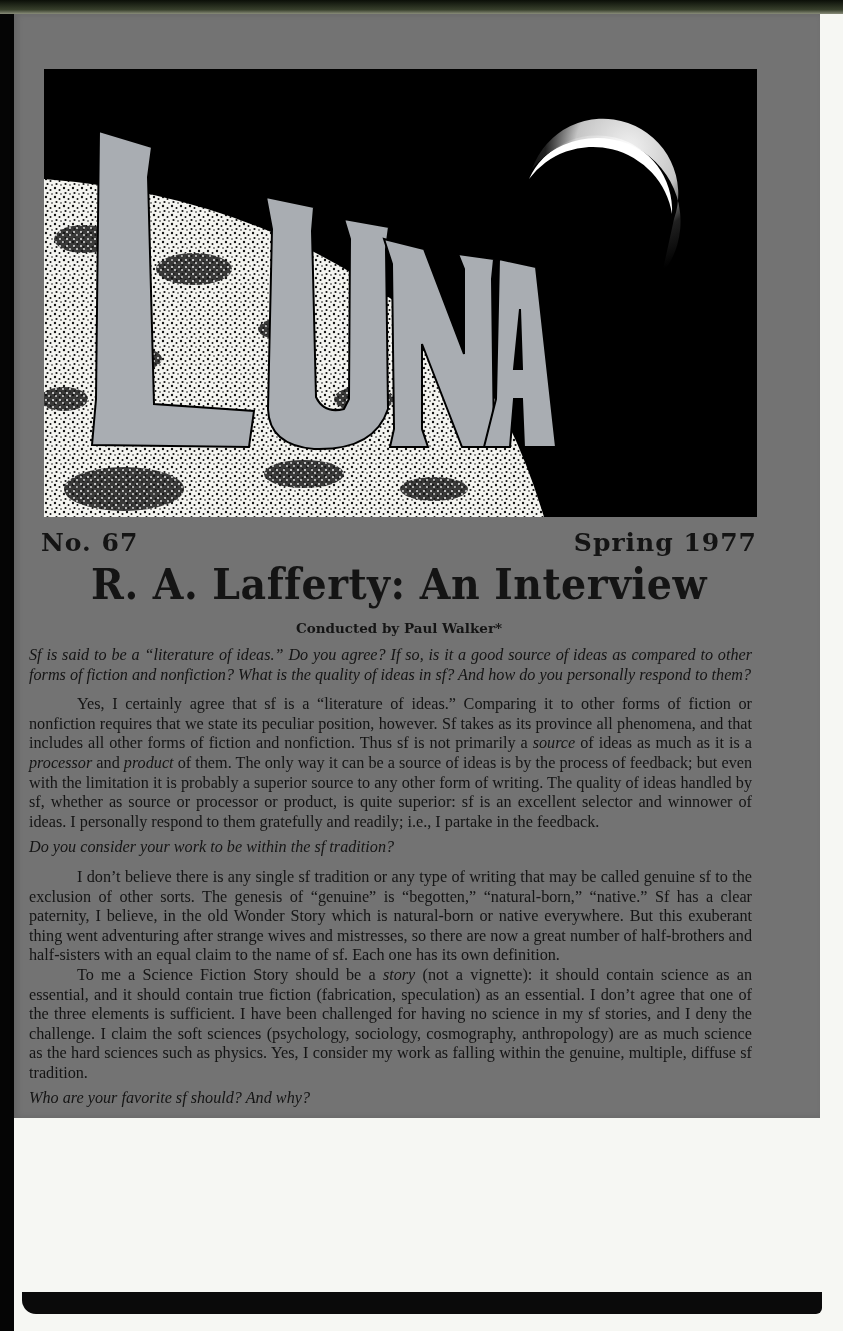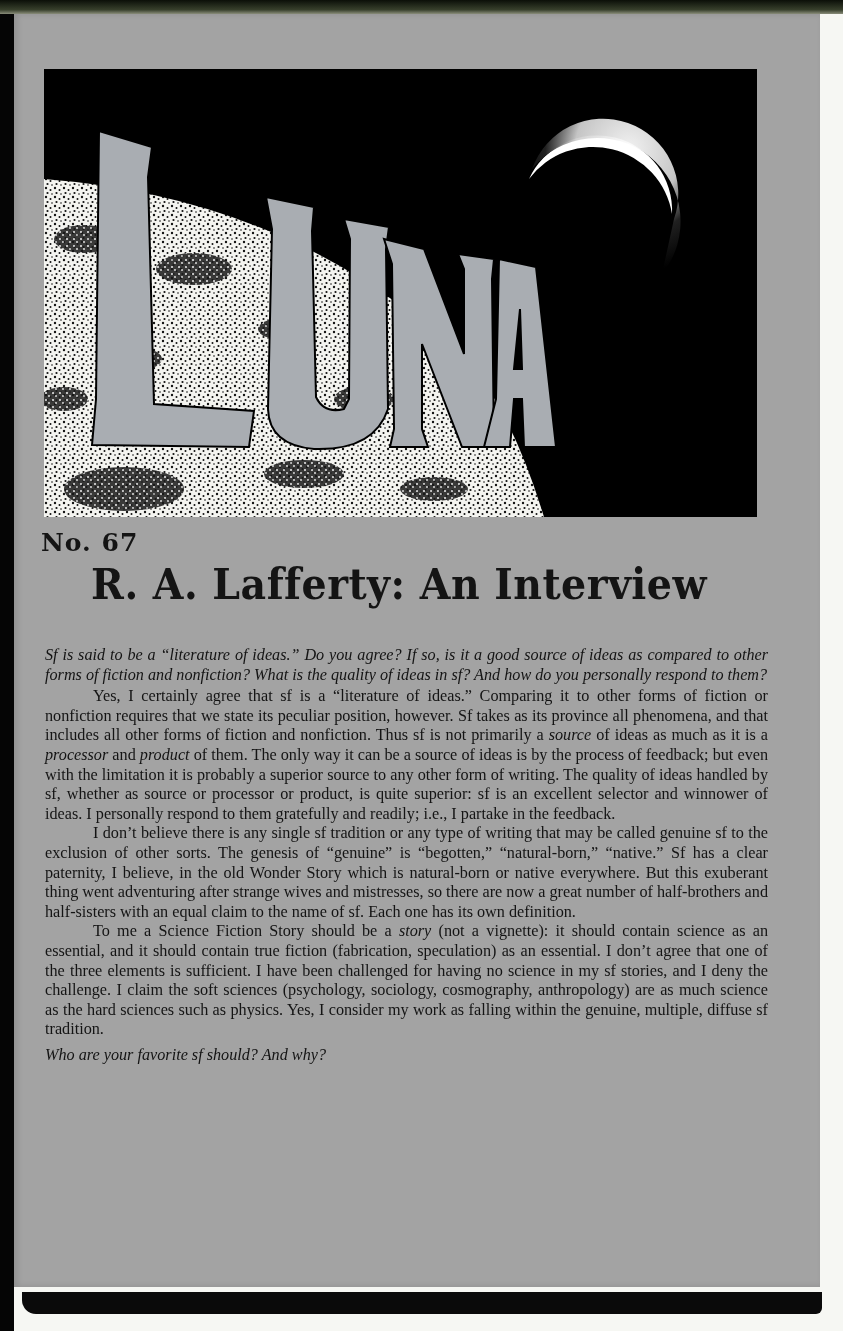--- a/index.html
+++ b/index.html
@@ -8,22 +8,22 @@
     background:#f6f7f3;
     font-family:"Liberation Serif", "DejaVu Serif", serif;
     color:#141414;
   }
   .left-edge { position:absolute; left:0; top:0; width:14px; height:1331px; background:#050505; }
   .top-edge { position:absolute; left:0; top:0; width:843px; height:14px;
     background:linear-gradient(#0b0f08, #38402c 70%, #8a8d7a); }
   .bottom-shadow { position:absolute; left:22px; top:1292px; width:800px; height:22px;
     background:#0a0a0a; border-radius:0 0 6px 14px; }
   .page {
-    position:absolute; left:14px; top:14px; width:806px; height:1273px;
-    background:#a3a3a3;
+    position:absolute; left:14px; top:14px; width:806px; height:1104px;
+    background:#737373;
     box-shadow: inset 3px 0 6px rgba(0,0,0,0.12);
   }
   .cover-art {
     position:absolute; left:30px; top:55px; width:713px; height:448px;
     background:#000; overflow:hidden;
   }
   .cover-art svg { display:block; }
   .masthead-row {
     position:absolute; left:27px; top:514px; width:716px; height:34px;
     display:flex; justify-content:space-between; align-items:baseline;
@@ -33,28 +33,28 @@
   .headline {
     position:absolute; left:14px; top:546px; width:742px; text-align:center;
     font-family:"DejaVu Serif", serif; font-weight:bold; font-size:42px;
     letter-spacing:0.5px; transform:scaleX(0.94); transform-origin:center;
   }
   .byline {
     position:absolute; left:14px; top:606px; width:742px; text-align:center;
     font-family:"DejaVu Serif", serif; font-weight:bold; font-size:13.5px;
   }
   .body-text {
-    position:absolute; left:31px; top:632px; width:723px;
+    position:absolute; left:15px; top:632px; width:723px;
     font-size:16.2px; line-height:19.6px;
   }
   .q { font-style:italic; margin:4px 0 4px 0; text-align:justify; }
   .q.single { text-align:left; }
   .a { text-indent:48px; text-align:justify; margin:0; }
   .a + .q { margin-top:6px; }
-  .q + .a { margin-top:2px; }
+  .q + .a { margin-top:10px; }
   .body-text p { margin:0; }
   em { font-style:italic; }
 </style>
 </head>
 <body>
 
 <div class="left-edge"></div>
 <div class="top-edge"></div>
 <div class="bottom-shadow"></div>
 
@@ -110,29 +110,32 @@
 
         <path d="M 340 170 L 380 180 L 420 285 L 420 200 L 414 185 L 450 190 L 448 210 L 450 378 L 418 378 L 378 275 L 378 360 L 384 378 L 346 378 L 350 360 L 348 195 Z"></path>
 
         <path d="M 455 190 L 492 198 L 512 378 L 480 378 L 478 330 L 470 330 L 466 378 L 440 378 L 452 330 Z M 470 300 L 478 300 L 476 240 Z"></path>
       </g>
     </svg>
   </div>
 
   <div class="masthead-row">
     <span>No. 67</span>
+    <span>Spring 1977</span>
   </div>
 
   <div class="headline">R. A. Lafferty: An Interview</div>
+  <div class="byline">Conducted by Paul Walker*</div>
 
   <div class="body-text">
     <p class="q">Sf is said to be a “literature of ideas.” Do you agree? If so, is it a good source of ideas as compared to other forms of fiction and nonfiction? What is the quality of ideas in sf? And how do you personally respond to them?</p>
 
     <p class="a"><span>Yes, I certainly agree that sf is a “literature of ideas.” Comparing it to other forms of fiction or nonfiction requires that we state its peculiar position, however. Sf takes as its province all phenomena, and that includes all other forms of fiction and nonfiction. Thus sf is not primarily a </span><em>source</em><span> of ideas as much as it is a </span><em>processor</em><span> and </span><em>product</em><span> of them. The only way it can be a source of ideas is by the process of feedback; but even with the limitation it is probably a superior source to any other form of writing. The quality of ideas handled by sf, whether as source or processor or product, is quite superior: sf is an excellent selector and winnower of ideas. I personally respond to them gratefully and readily; i.e., I partake in the feedback.</span></p>
 
+    <p class="q single">Do you consider your work to be within the sf tradition?</p>
 
     <p class="a">I don’t believe there is any single sf tradition or any type of writing that may be called genuine sf to the exclusion of other sorts. The genesis of “genuine” is “begotten,” “natural-born,” “native.” Sf has a clear paternity, I believe, in the old Wonder Story which is natural-born or native everywhere. But this exuberant thing went adventuring after strange wives and mistresses, so there are now a great number of half-brothers and half-sisters with an equal claim to the name of sf. Each one has its own definition.</p>
 
     <p class="a" style="margin-top:0"><span>To me a Science Fiction Story should be a </span><em>story</em><span> (not a vignette): it should contain science as an essential, and it should contain true fiction (fabrication, specula­tion) as an essential. I don’t agree that one of the three elements is sufficient. I have been challenged for having no science in my sf stories, and I deny the challenge. I claim the soft sciences (psychology, sociology, cosmography, anthropology) are as much science as the hard sciences such as physics. Yes, I consider my work as falling within the genuine, multiple, diffuse sf tradition.</span></p>
 
     <p class="q single">Who are your favorite sf should? And why?</p>
 
   </div>
 </div>
 

